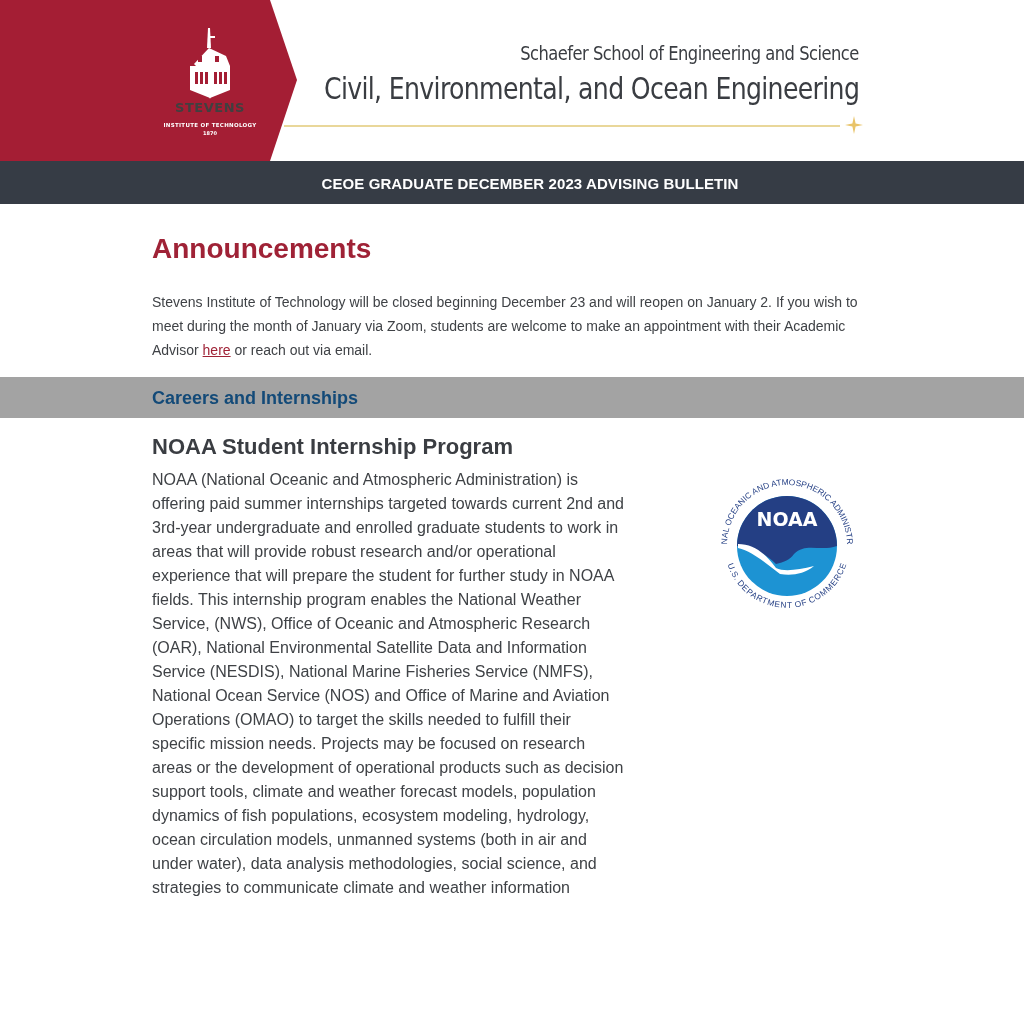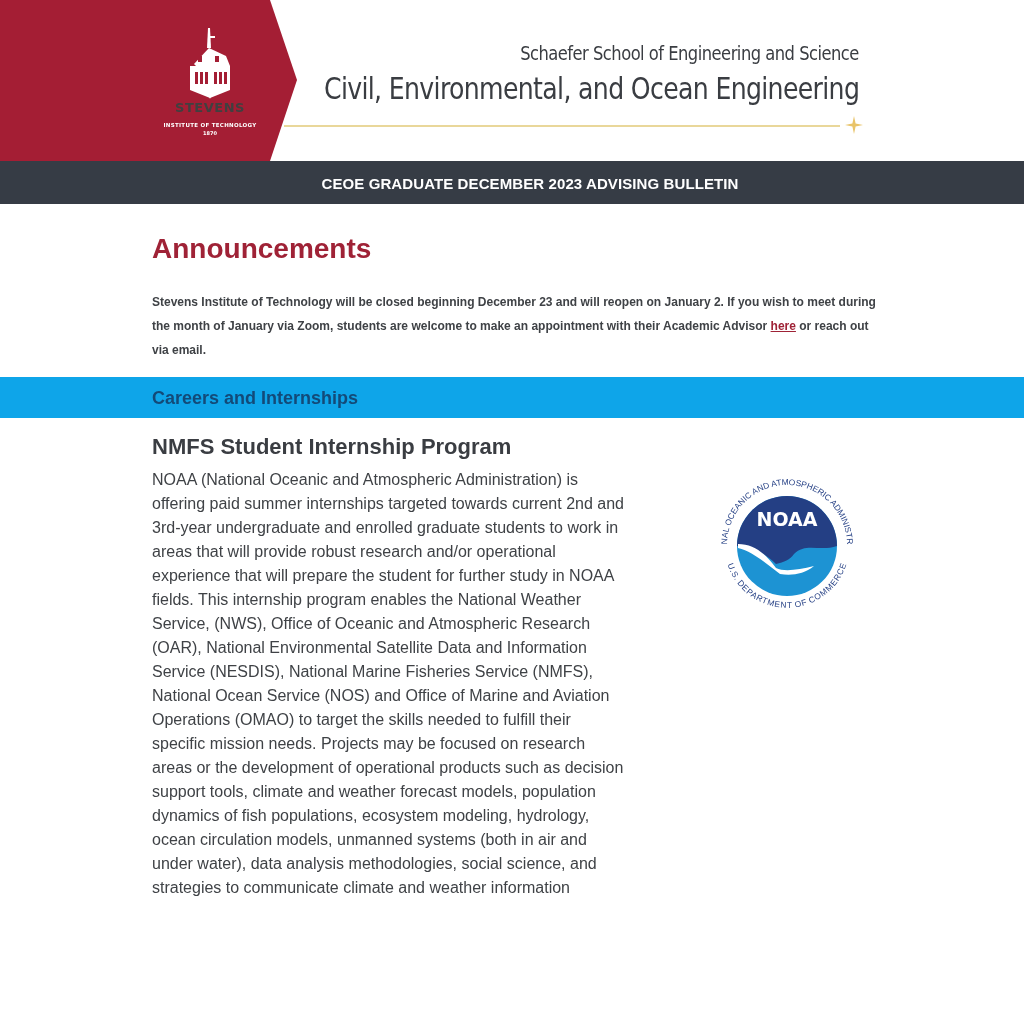--- a/index.html
+++ b/index.html
@@ -24,27 +24,27 @@
     .gold-rule { position: absolute; left: 284px; top: 125px; width: 556px; height: 2px; background: #e9d79a; }
     .gold-star { position: absolute; left: 845px; top: 116px; width: 18px; height: 18px; }
 
     
     .bulletin-bar { width: 1024px; height: 43px; background: #363c45; color: #ffffff; text-align: center;
       font-weight: bold; font-size: 15px; line-height: 46px; letter-spacing: 0.1px; padding-left: 36px; }
 
     
     .content { padding-left: 152px; width: 1024px; }
     .announce-title { color: #9f2236; font-size: 28px; font-weight: bold; margin-top: 30px; height: 29px; line-height: 29px; }
-    .para { width: 728px; font-size: 12px; line-height: 24px; color: #3f4246; font-weight: bold; }
+    .para { width: 728px; font-size: 14px; line-height: 24px; color: #3f4246; }
     .para a { color: #9f2236; text-decoration: underline; }
     .para.p1 { margin-top: 27px; }
     .para.p2 { margin-top: 16px; }
     .para.p3 { margin-top: 16px; }
 
-    .section-band { width: 1024px; height: 41px; background: #0ea5e9; margin-top: 15px; padding-left: 152px;
+    .section-band { width: 1024px; height: 41px; background: #a3a3a3; margin-top: 15px; padding-left: 152px;
       color: #134a78; font-weight: bold; font-size: 18px; line-height: 42px; }
 
     .noaa-title { color: #3a3d42; font-size: 22px; font-weight: bold; margin-top: 15px; height: 28px; line-height: 28px; }
     .noaa-row { position: relative; margin-top: 7px; }
     .noaa-text { width: 475px; font-size: 16px; line-height: 24px; color: #3f4246; }
     .noaa-logo { position: absolute; left: 558px; top: 0px; width: 154px; height: 154px; }
   </style>
 </head>
 <body>
 
@@ -95,21 +95,21 @@
 <div class="content">
   <h1 class="announce-title">Announcements</h1>
   <p class="para p1"><span>Stevens Institute of Technology will be closed beginning December 23 and will reopen on January 2. If you wish to meet during the month of January via Zoom, students are welcome to make an appointment with their Academic Advisor </span><a href="#">here</a><span> or reach out via email.</span></p>
 </div>
 
 <div class="section-band">
   <span>Careers and Internships</span>
 </div>
 
 <div class="content">
-  <h2 class="noaa-title">NMFS Student Internship Program</h2>
+  <h2 class="noaa-title">NOAA Student Internship Program</h2>
   <div class="noaa-row">
     <p class="noaa-text">NOAA (National Oceanic and Atmospheric Administration) is offering paid summer internships targeted towards current 2nd and 3rd-year undergraduate and enrolled graduate students to work in areas that will provide robust research and/or operational experience that will prepare the student for further study in NOAA fields. This internship program enables the National Weather Service, (NWS), Office of Oceanic and Atmospheric Research (OAR), National Environmental Satellite Data and Information Service (NESDIS), National Marine Fisheries Service (NMFS), National Ocean Service (NOS) and Office of Marine and Aviation Operations (OMAO) to target the skills needed to fulfill their specific mission needs. Projects may be focused on research areas or the development of operational products such as decision support tools, climate and weather forecast models, population dynamics of fish populations, ecosystem modeling, hydrology, ocean circulation models, unmanned systems (both in air and under water), data analysis methodologies, social science, and strategies to communicate climate and weather information</p>
     <svg class="noaa-logo" viewBox="0 0 154 154">
       <defs>
         <path id="ringTop" d="M 17,77 A 60,60 0 0 1 137,77"></path>
         <path id="ringBot" d="M 22,88 A 56,56 0 0 0 132,88"></path>
       </defs>
       <circle cx="77" cy="77" r="76" fill="#ffffff"></circle>
       <circle cx="77" cy="78" r="50" fill="#1d93d3"></circle>
       <path d="M 27,78 A 50,50 0 0 1 127,78 C 110,84 96,74 84,86 C 80,92 74,94 66,96 C 56,86 42,78 27,78 Z" fill="#243f84"></path>

